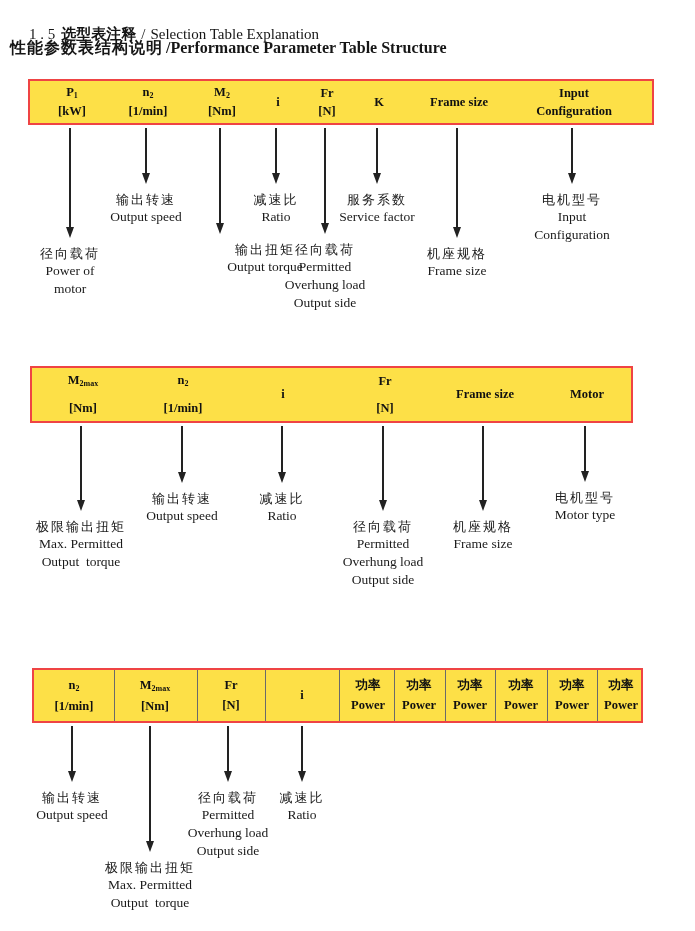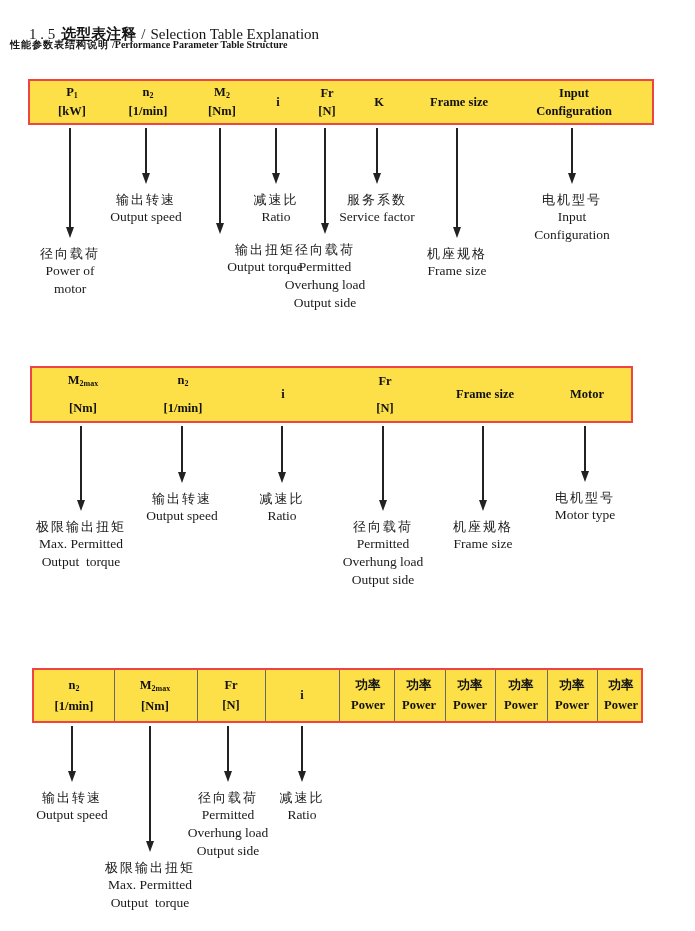--- a/index.html
+++ b/index.html
@@ -6,21 +6,21 @@
   .canvas{position:relative;width:695px;height:931px;background:#ffffff;overflow:hidden;
           font-family:"Liberation Serif",serif;color:#161616;}
   .section{position:absolute;inset:0;}
   
   .title{position:absolute;left:14px;top:8px;font-size:15px;white-space:pre;}
   .t-num{font-family:"Liberation Serif",serif;margin-right:6px;}
   .t-zh{font-weight:bold;font-family:"Liberation Sans",sans-serif;margin-top:44px;}
   .t-sep{margin:0 5px;}
   .t-en{font-family:"Liberation Serif",serif;}
   
-  .sec-heading{position:absolute;left:10px;font-weight:bold;font-size:10px;white-space:pre;}
+  .sec-heading{position:absolute;left:10px;font-weight:bold;font-size:16px;white-space:pre;}
   .h-zh{font-family:"Liberation Sans",sans-serif;letter-spacing:1px;margin-right:3px;}
   .h-en{font-family:"Liberation Serif",serif;}
   
   .htable{position:absolute;background:#fde047;border:2px solid #ef4444;box-sizing:border-box;}
   .divider{position:absolute;top:0;bottom:0;width:1px;background:#6a6a6a;}
   .cell{position:absolute;top:0;height:100%;transform:translateX(-50%);
         display:flex;flex-direction:column;justify-content:center;align-items:center;}
   .cell-line{font-weight:bold;font-size:12.5px;line-height:13px;white-space:pre;
              font-family:"Liberation Serif",serif;color:#111;}
   .sub{font-size:8px;position:relative;top:2px;letter-spacing:0;}

